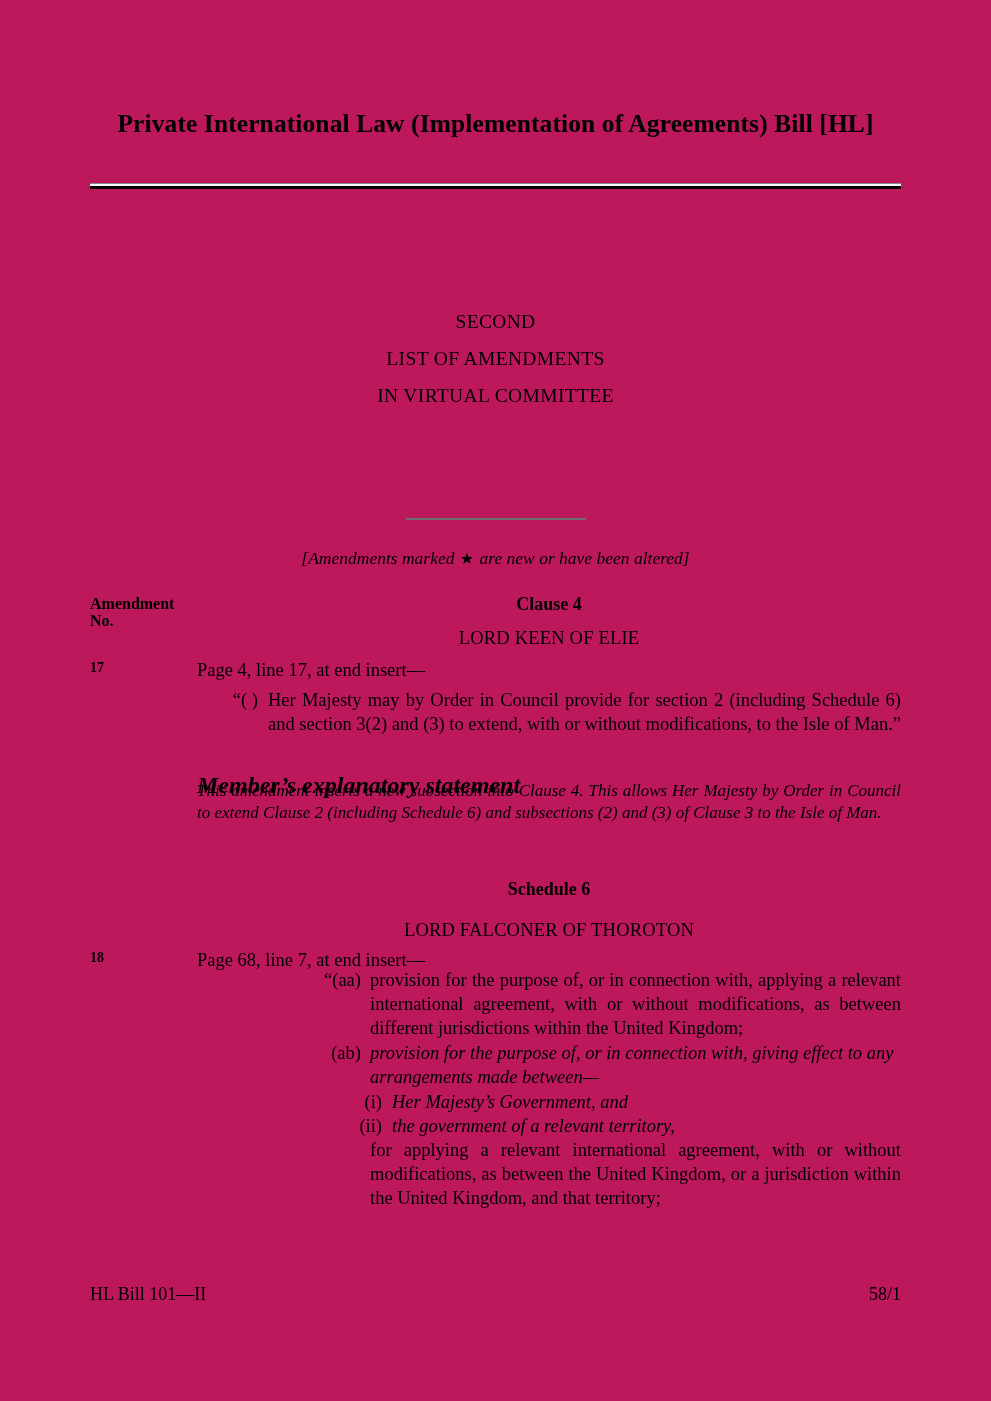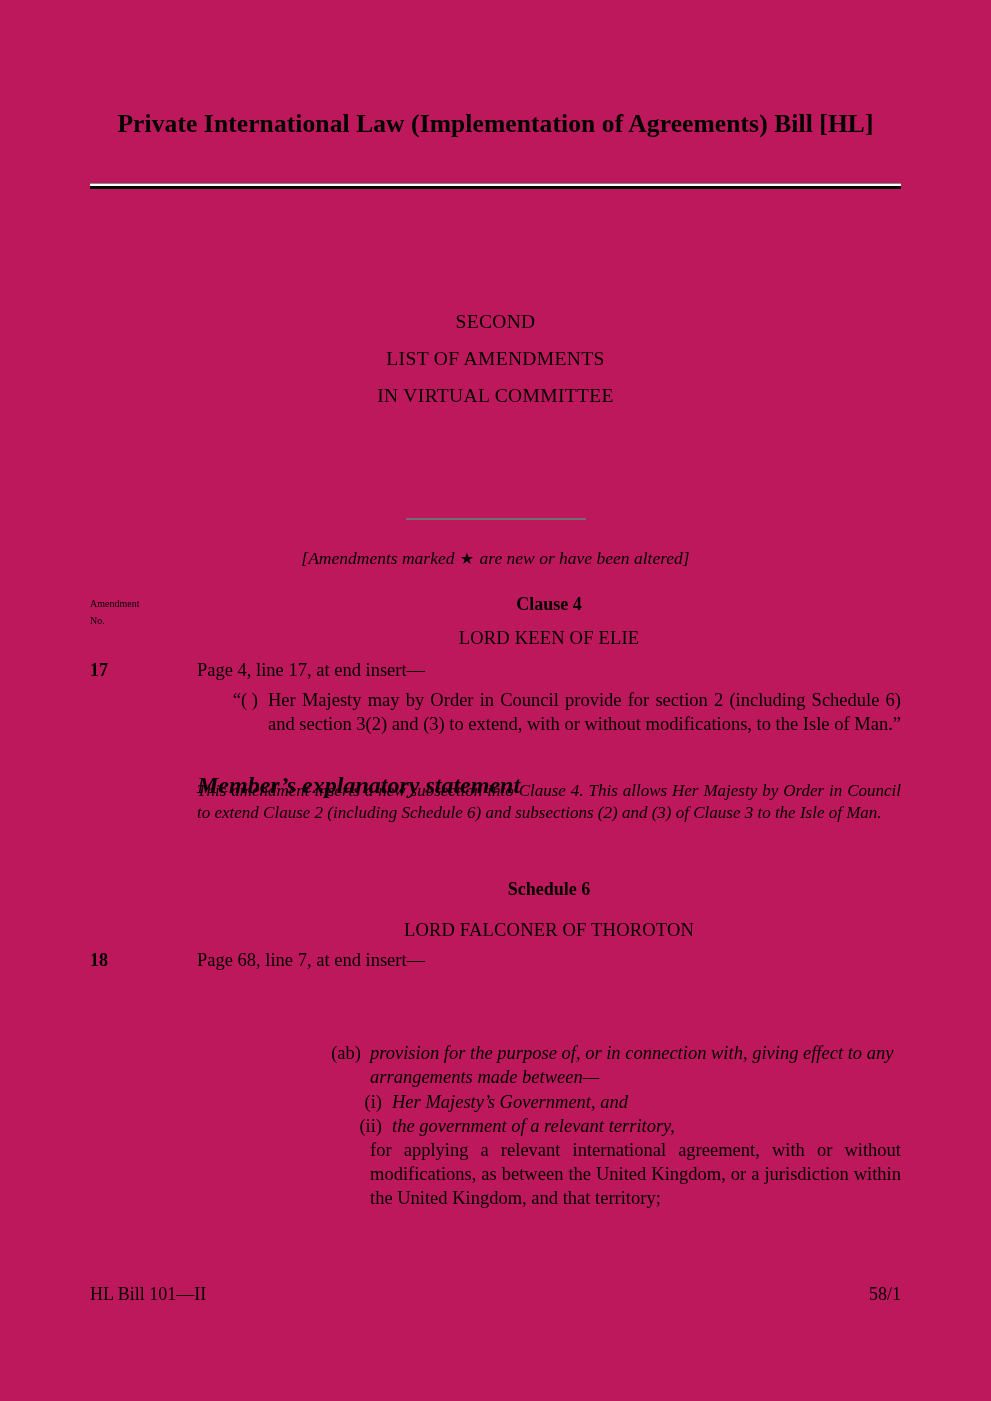--- a/index.html
+++ b/index.html
@@ -95,22 +95,22 @@
     line-height: 1;
     padding: 0 1px;
   }
 
   
   .amd-no-label {
     position: absolute;
     left: 90px;
     top: 595px;
     width: 120px;
-    font-size: 10px;
-    font-weight: normal;
+    font-size: 16px;
+    font-weight: bold;
     line-height: 17px;
   }
 
   .section-head {
     position: absolute;
     left: 197px;
     width: 704px;
     text-align: center;
     font-size: 18px;
     font-weight: bold;
@@ -121,21 +121,21 @@
     width: 704px;
     text-align: center;
     font-size: 18.5px;
     letter-spacing: 0.2px;
   }
 
   .amd-num {
     position: absolute;
     left: 90px;
     width: 100px;
-    font-size: 18px;
+    font-size: 14px;
     font-weight: bold;
   }
   .lead-line {
     position: absolute;
     left: 197px;
     width: 704px;
     font-size: 18.5px;
   }
 
   
@@ -235,20 +235,24 @@
 
   <div class="expl-head" style="top:772px;">Member’s explanatory statement</div>
   <div class="expl-body" style="top:780px;">This amendment inserts a new subsection into Clause 4. This allows Her Majesty by Order in Council to extend Clause 2 (including Schedule 6) and subsections (2) and (3) of Clause 3 to the Isle of Man.</div>
 
   <div class="section-head" style="top:879px;">Schedule 6</div>
   <div class="sponsor" style="top:920px;">LORD FALCONER OF THOROTON</div>
 
   <div class="amd-num" style="top:950px;">18</div>
   <div class="lead-line" style="top:950px;">Page 68, line 7, at end insert—</div>
 
+  <div class="quote-block" style="left:305px; top:968px; width:596px;">
+    <span class="marker" style="width:56px; padding-right:9px;">“(aa)</span>
+    <span class="body">provision for the purpose of, or in connection with, applying a relevant international agreement, with or without modifications, as between different jurisdictions within the United Kingdom;</span>
+  </div>
 
   <div class="quote-block" style="left:305px; top:1041px; width:596px;">
     <span class="marker" style="width:56px; padding-right:9px;">(ab)</span>
     <span class="body nojust">provision for the purpose of, or in connection with, giving effect to any arrangements made between—</span>
   </div>
 
   <div class="quote-block" style="left:340px; top:1090px; width:561px;">
     <span class="marker" style="width:42px; padding-right:10px;">(i)</span>
     <span class="body nojust">Her Majesty’s Government, and</span>
   </div>

